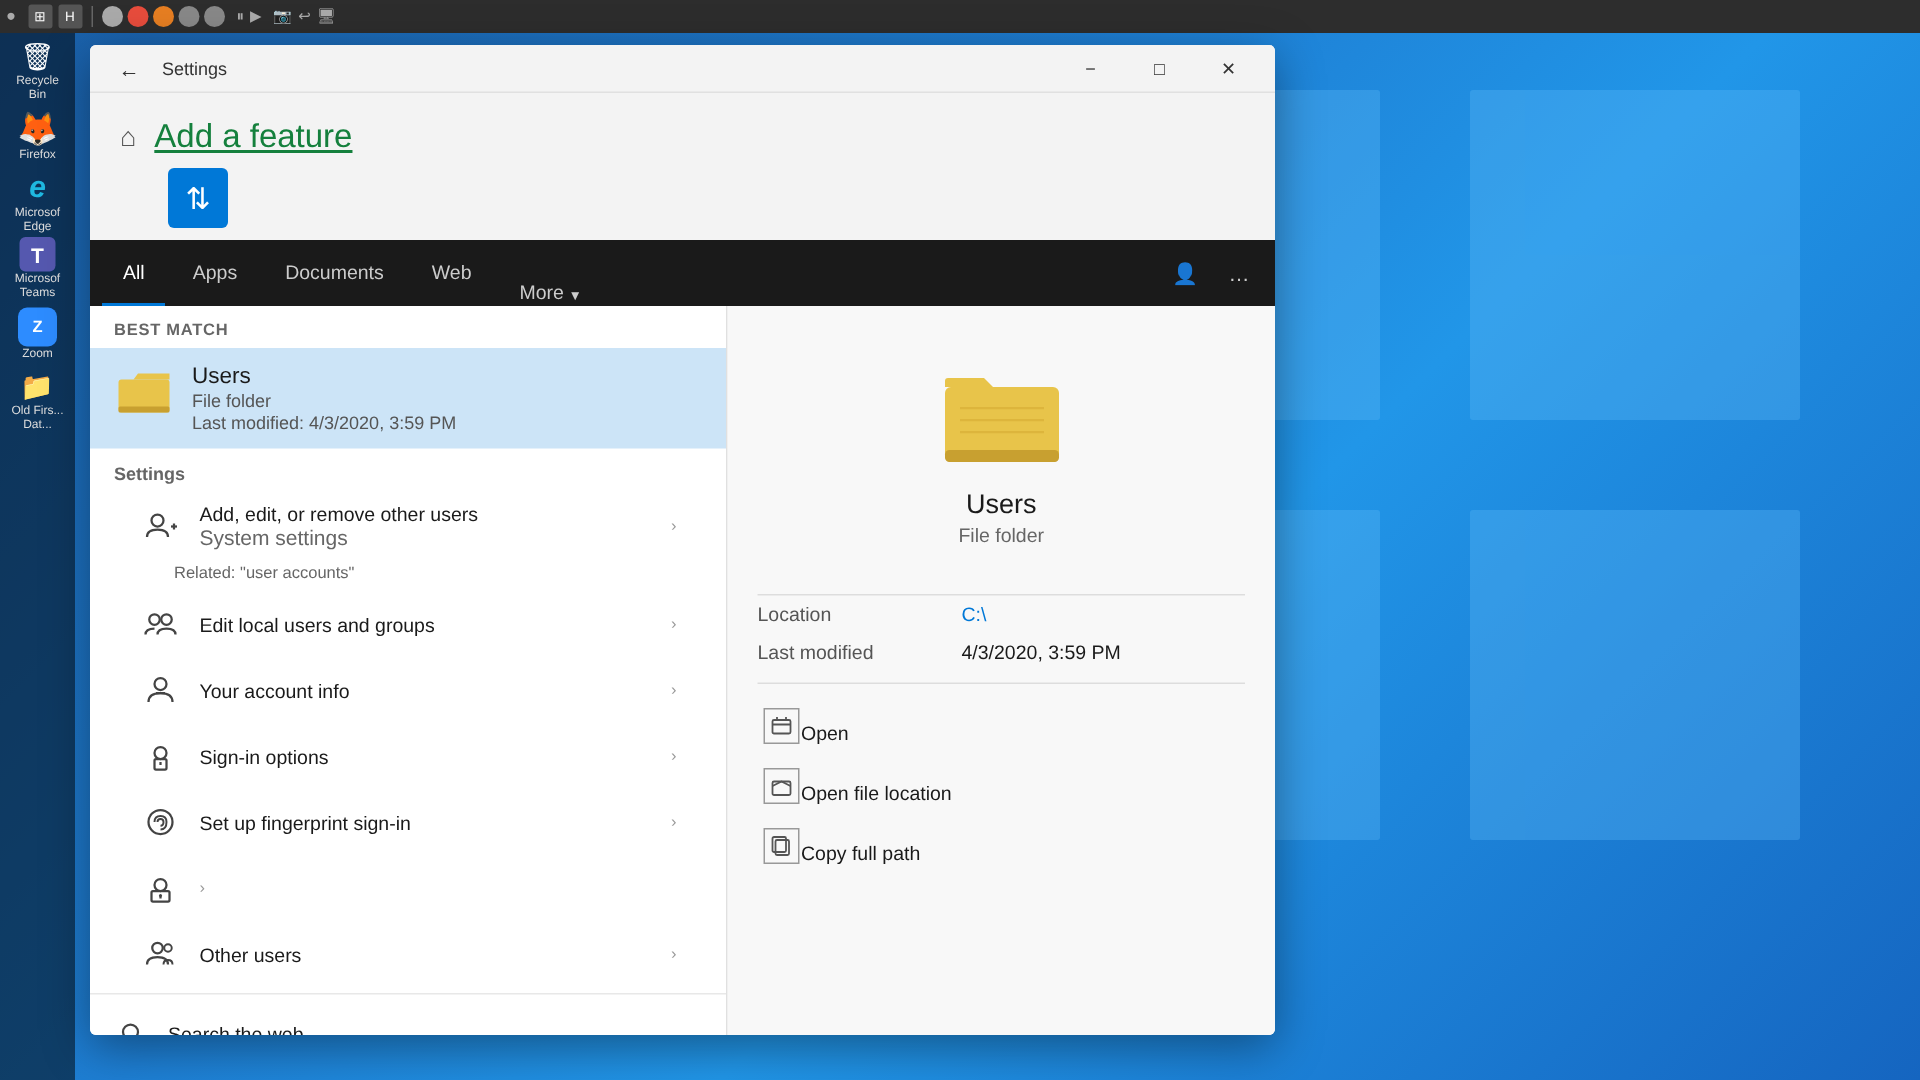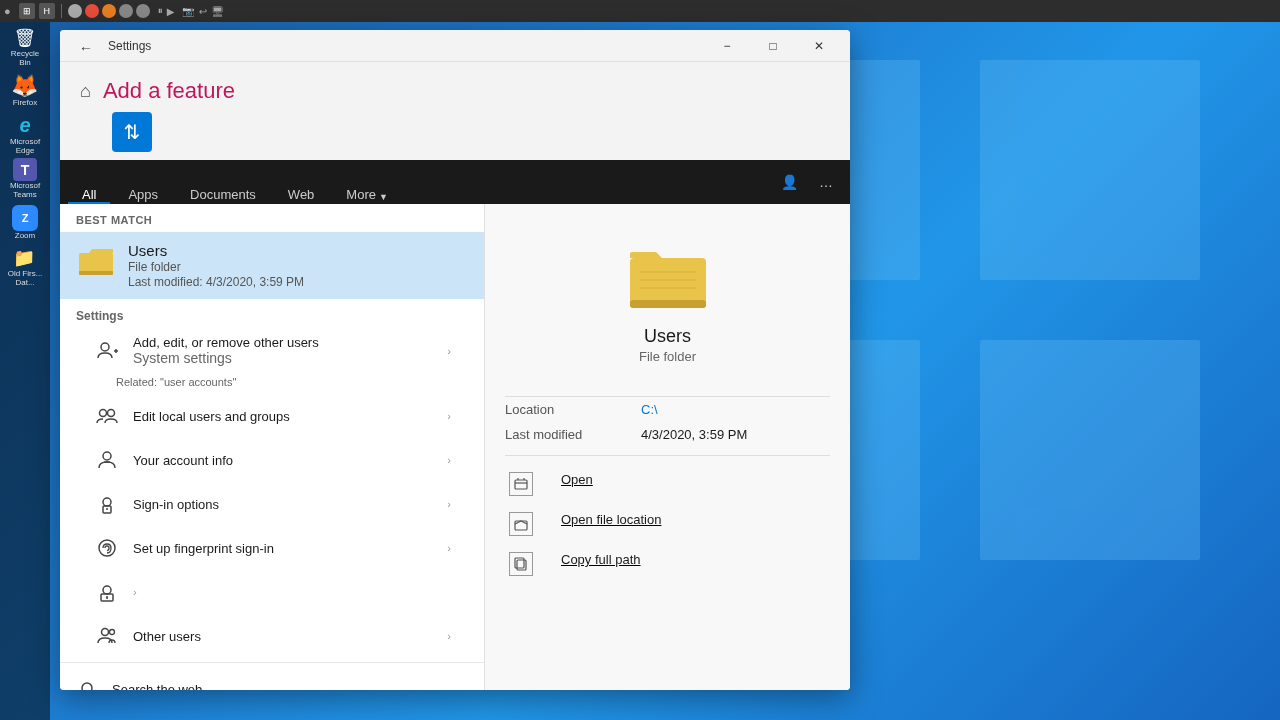--- a/index.html
+++ b/index.html
@@ -175,21 +175,22 @@
       align-items: center;
       gap: 12px;
     }
     .home-icon {
       font-size: 18px;
       color: #555;
     }
     .window-title {
       font-size: 22px;
       font-weight: 300;
-      color: #be185d;
+      color: #15803d;
+      text-decoration: underline;
     }
     .blue-icon-box {
       width: 40px;
       height: 40px;
       background: #0078d7;
       border-radius: 4px;
       display: flex;
       align-items: center;
       justify-content: center;
       margin-top: 8px;
@@ -204,21 +205,21 @@
       display: flex;
       align-items: center;
       padding: 0 8px;
       gap: 4px;
       flex-shrink: 0;
     }
     .search-tab {
       height: 100%;
       padding: 0 14px;
       display: flex;
-      align-items: flex-end;
+      align-items: center;
       color: #ccc;
       font-size: 13px;
       cursor: pointer;
       border-bottom: 2px solid transparent;
       position: relative;
     }
     .search-tab.active {
       color: white;
       border-bottom: 2px solid #0078d7;
     }
@@ -410,26 +411,25 @@
       font-size: 13px;
       gap: 16px;
     }
     .detail-label { color: #555; width: 120px; flex-shrink: 0; }
     .detail-value { color: #1a1a1a; }
     .detail-value a { color: #0078d7; text-decoration: none; }
     .detail-divider { height: 1px; background: #ddd; margin: 8px 0; }
 
     .action-item {
       display: flex;
-      align-items: flex-start;
+      align-items: flex-end;
       padding: 8px 4px;
-      gap: 28px;
+      gap: 1px;
       cursor: pointer;
       border-radius: 2px;
-      text-decoration: underline;
     }
     .action-icon {
       width: 24px;
       height: 24px;
       border: 1px solid #999;
       display: flex;
       align-items: center;
       justify-content: center;
       font-size: 12px;
       color: #555;

